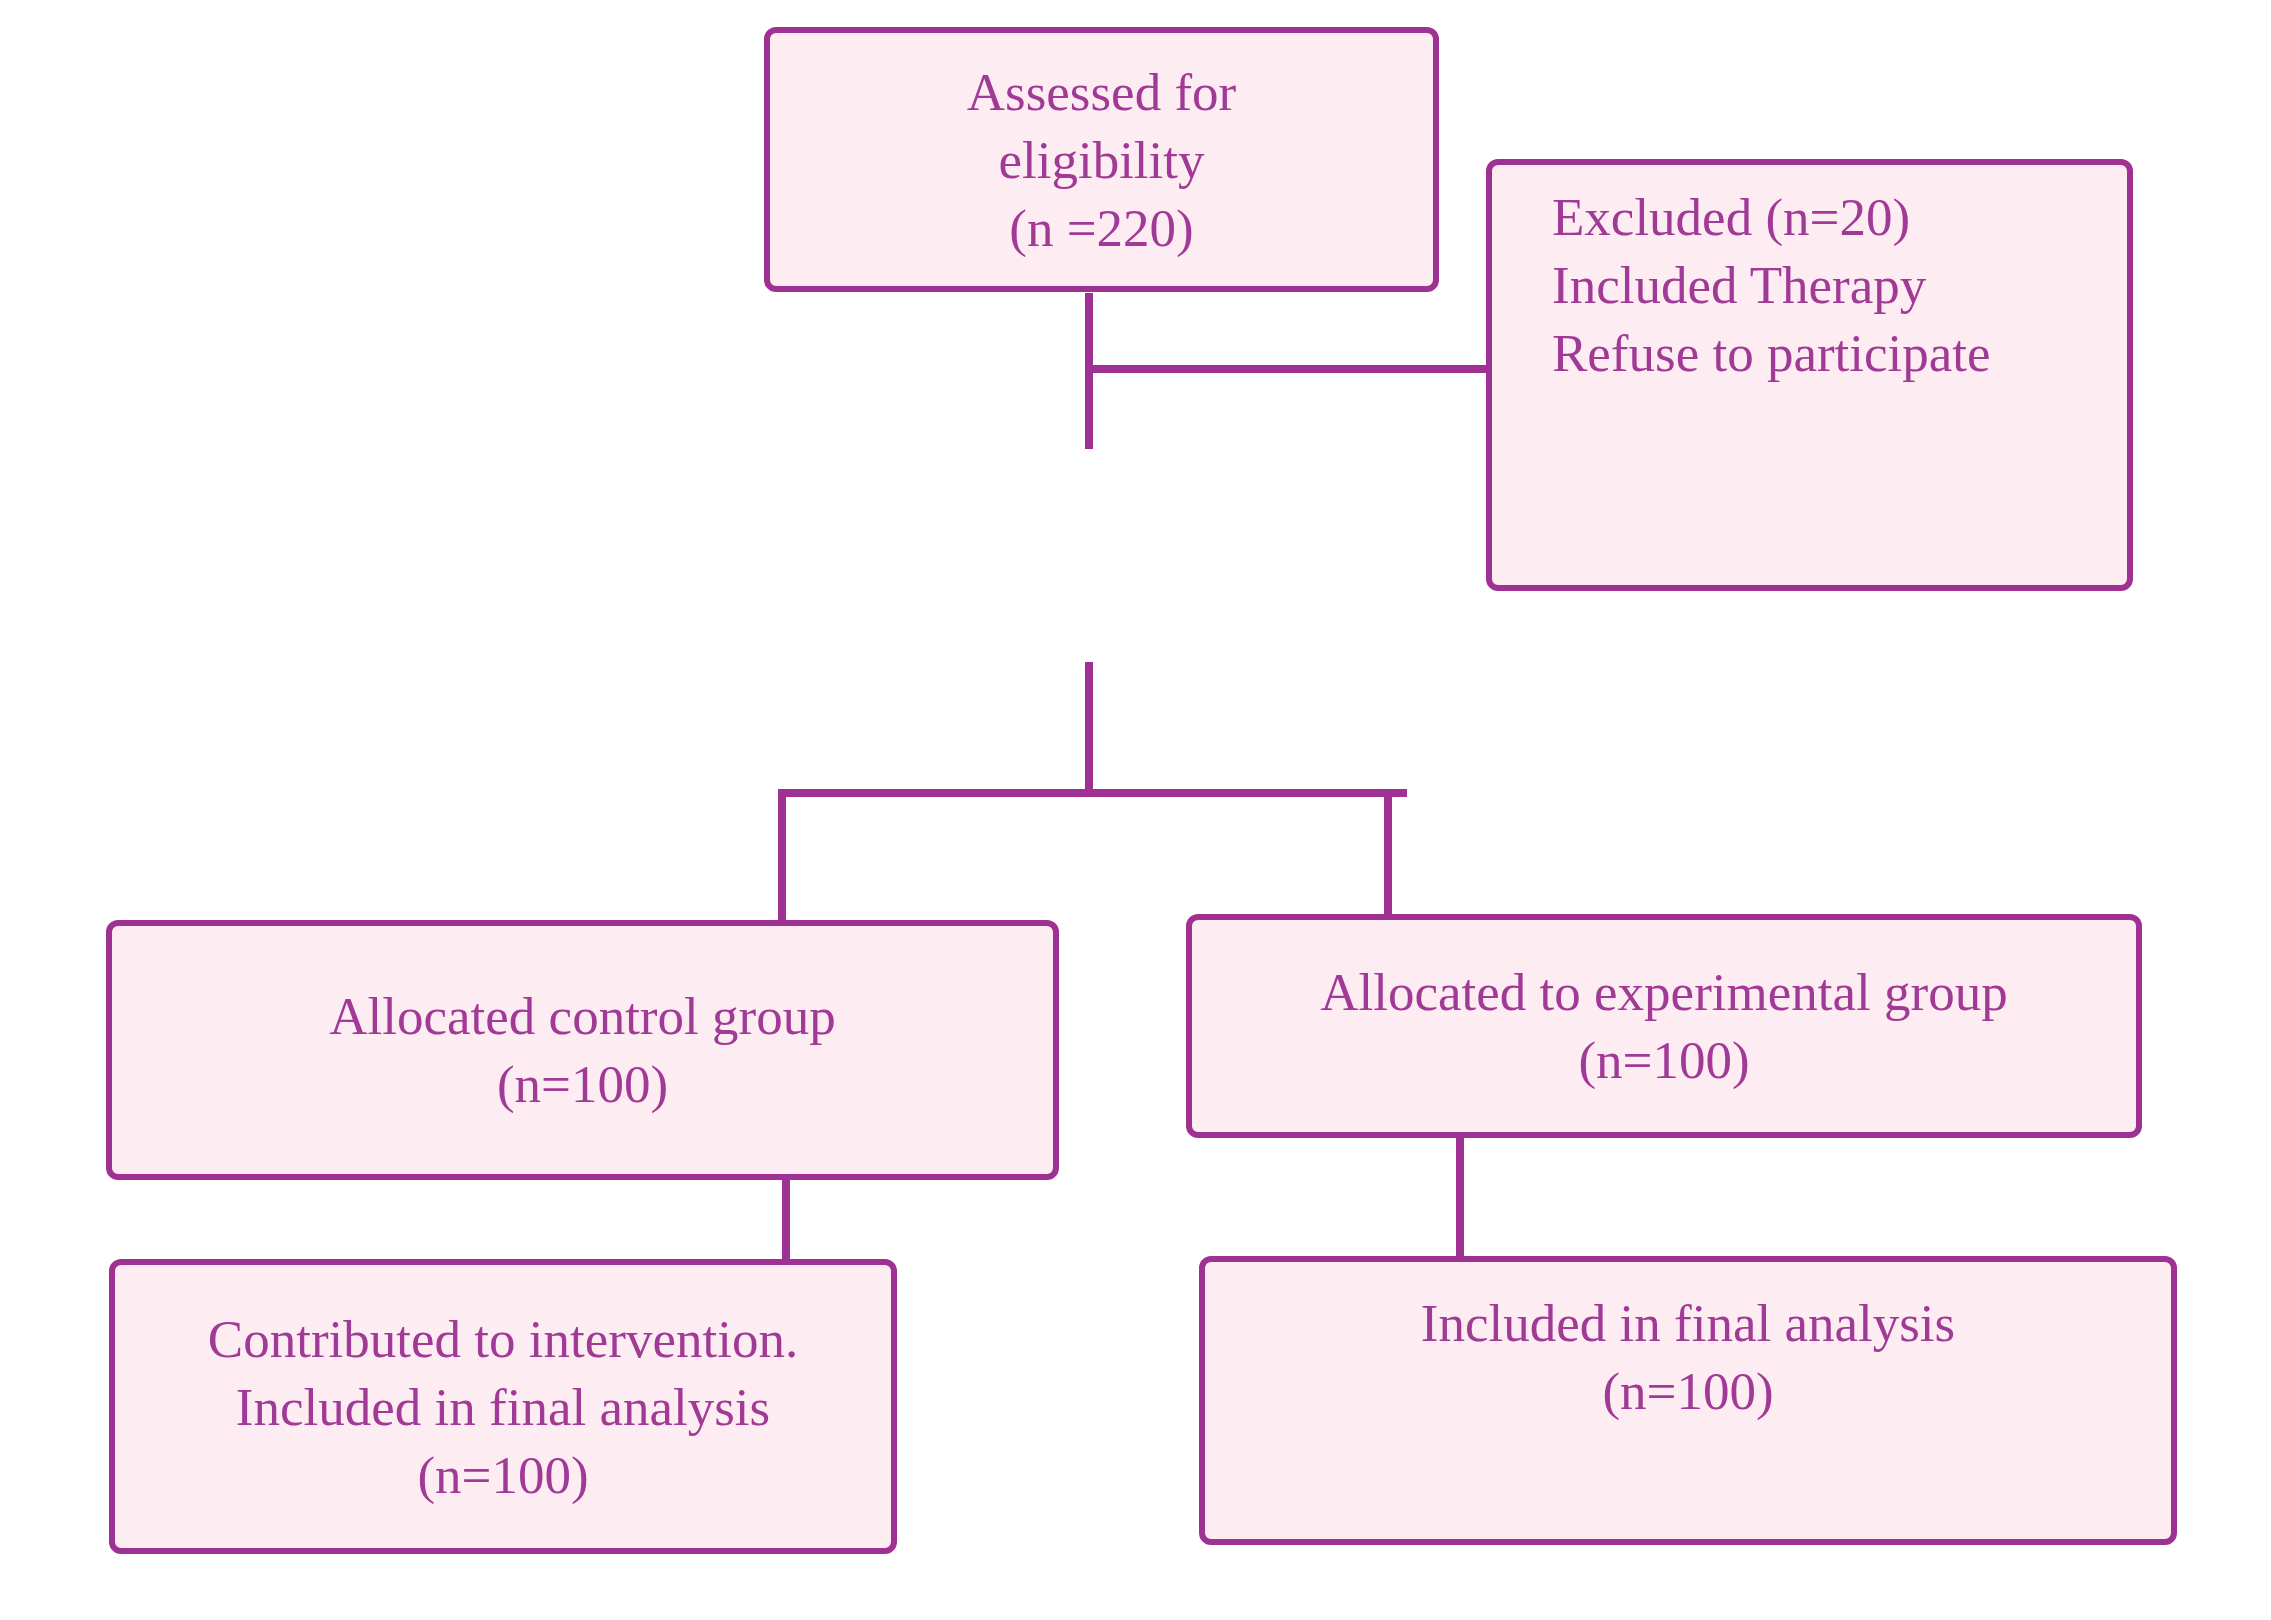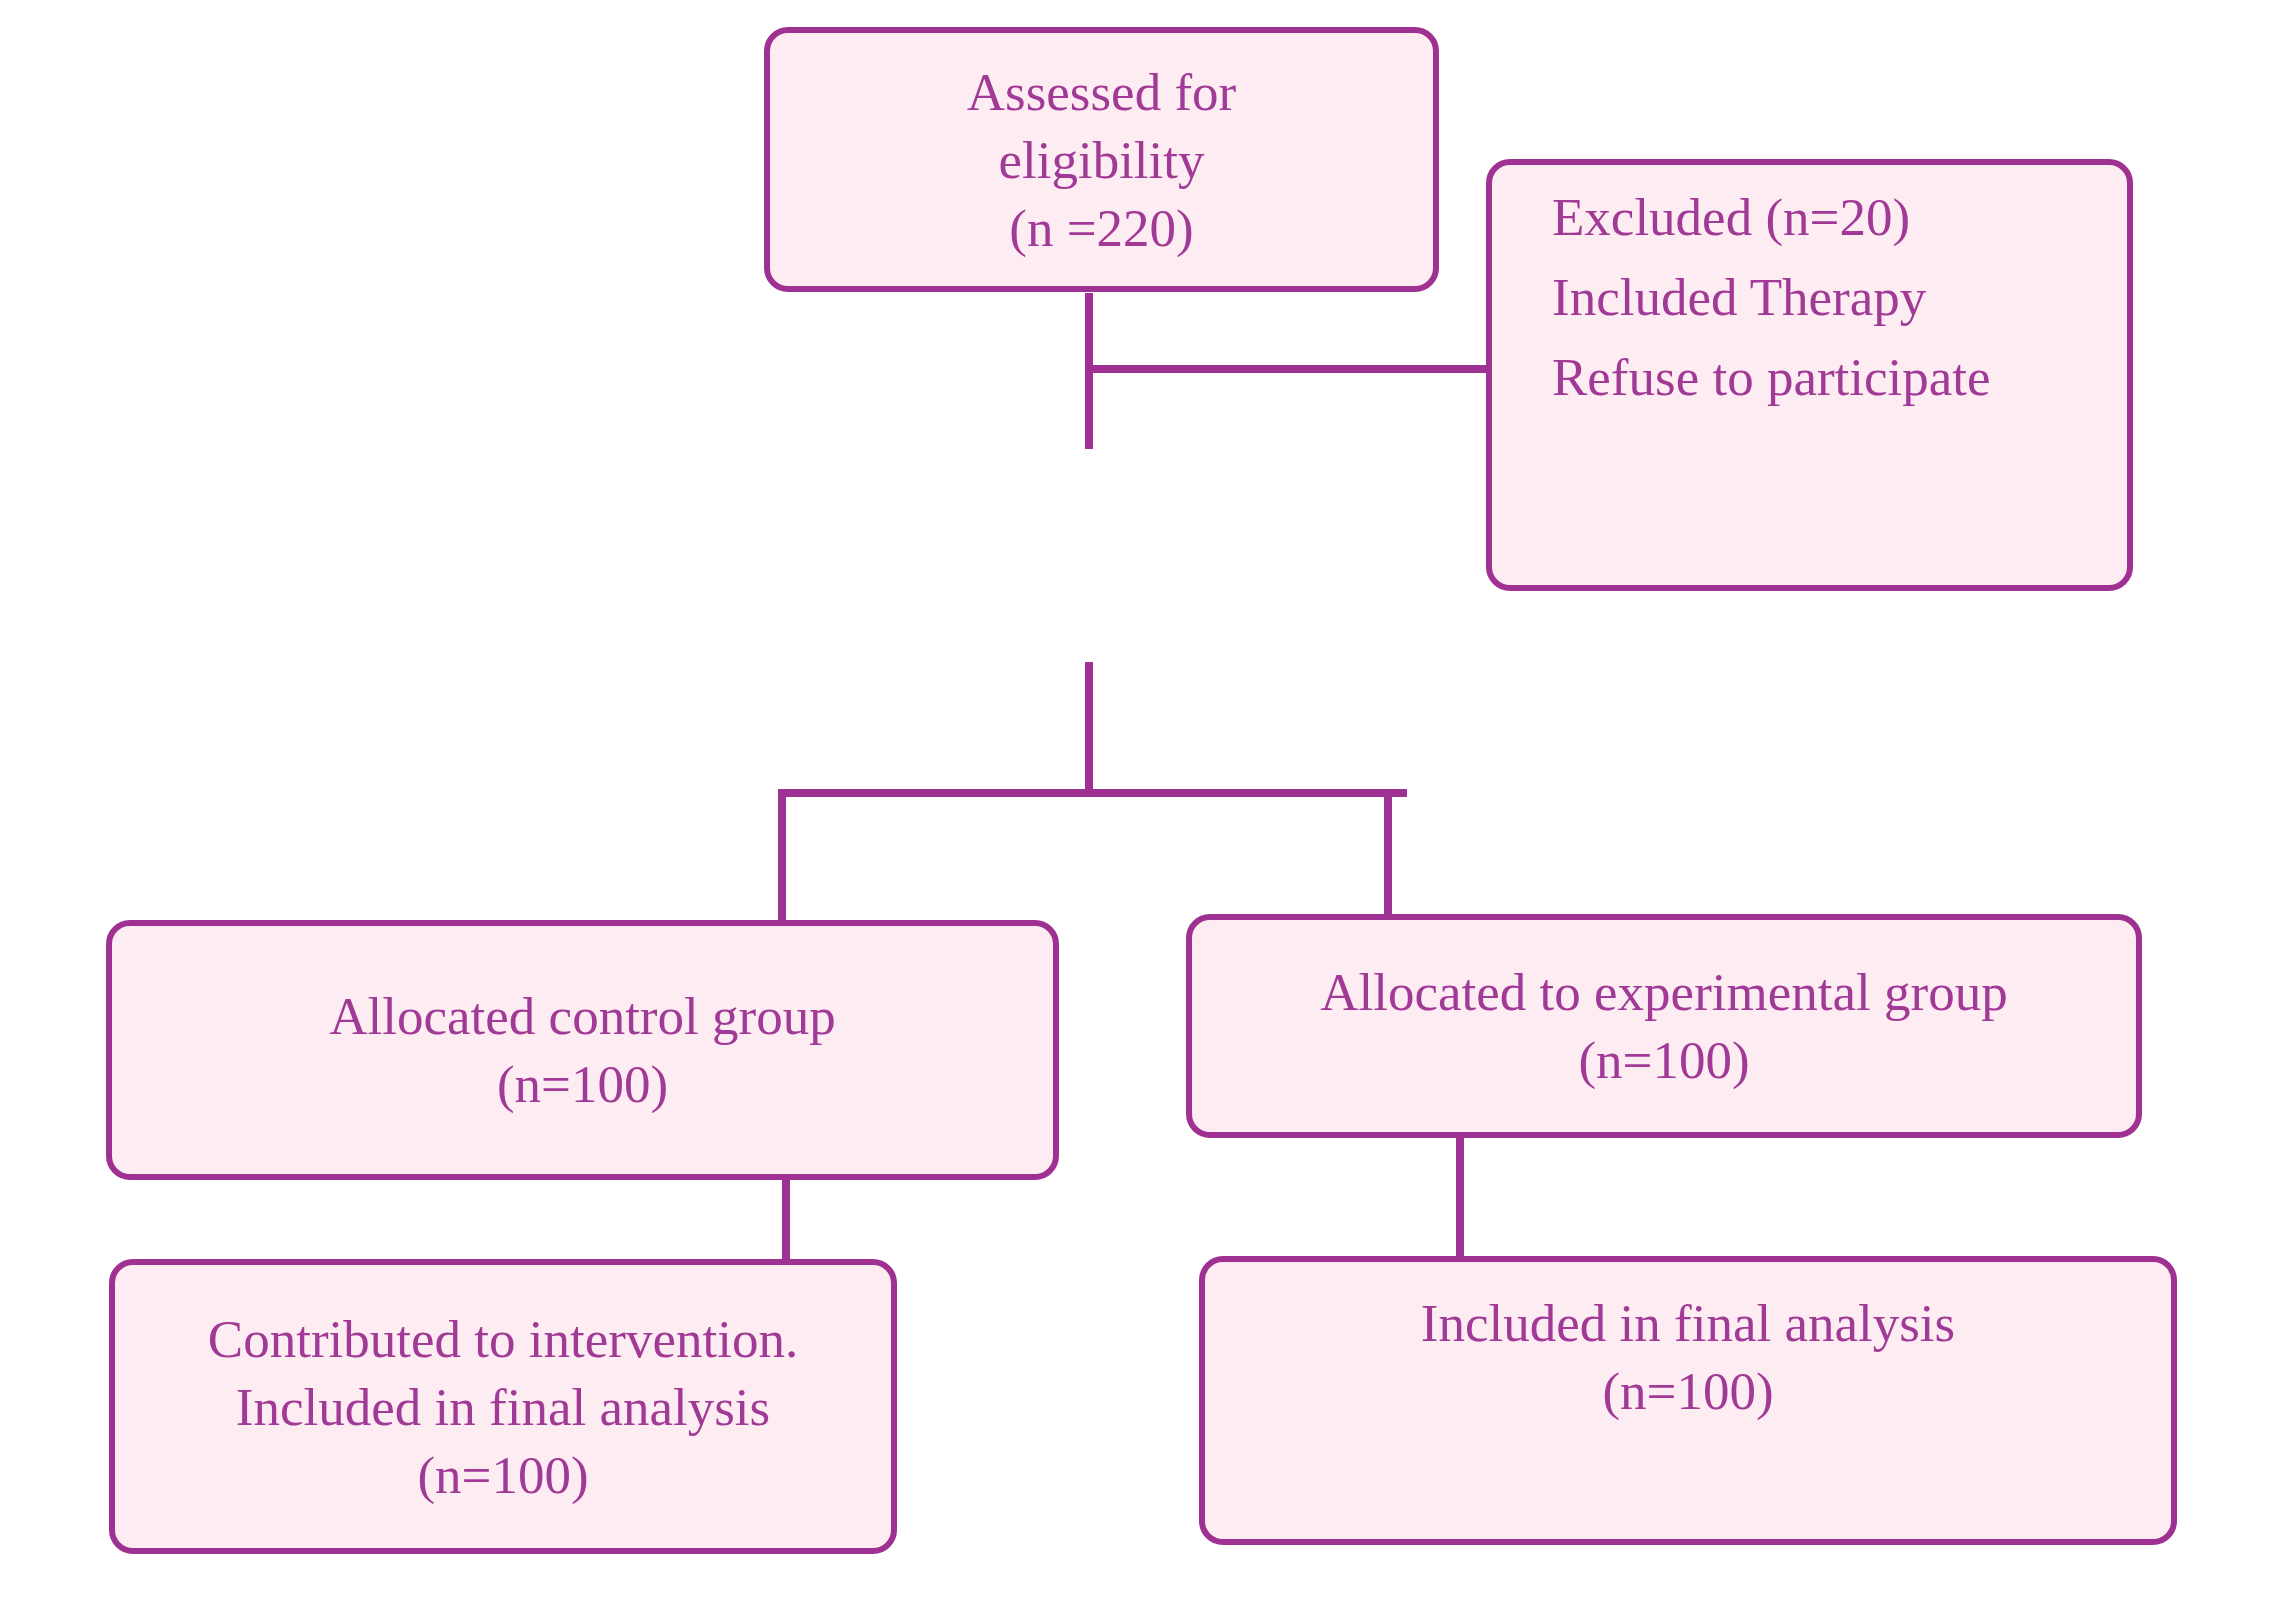--- a/index.html
+++ b/index.html
@@ -13,36 +13,35 @@
     height: 1620px;
     background: #ffffff;
     overflow: hidden;
     font-family: "Liberation Serif", serif;
   }
   .box {
     position: absolute;
     box-sizing: border-box;
     background: #fdecf1;
     border: 6.4px solid #9e3191;
-    border-radius: 24px;
+    border-radius: 12px;
     color: #a13a96;
     font-size: 53px;
     line-height: 68px;
     display: flex;
     flex-direction: column;
     justify-content: center;
     align-items: center;
     text-align: center;
   }
   .box.left-align {
     justify-content: flex-start;
     align-items: flex-start;
     text-align: left;
     padding: 18px 18px 18px 60px;
-    gap: 12px;
   }
   .box.top-align {
     justify-content: flex-start;
     padding-top: 27px;
   }
   .tline {
     white-space: nowrap;
   }
   .connector {
     position: absolute;

